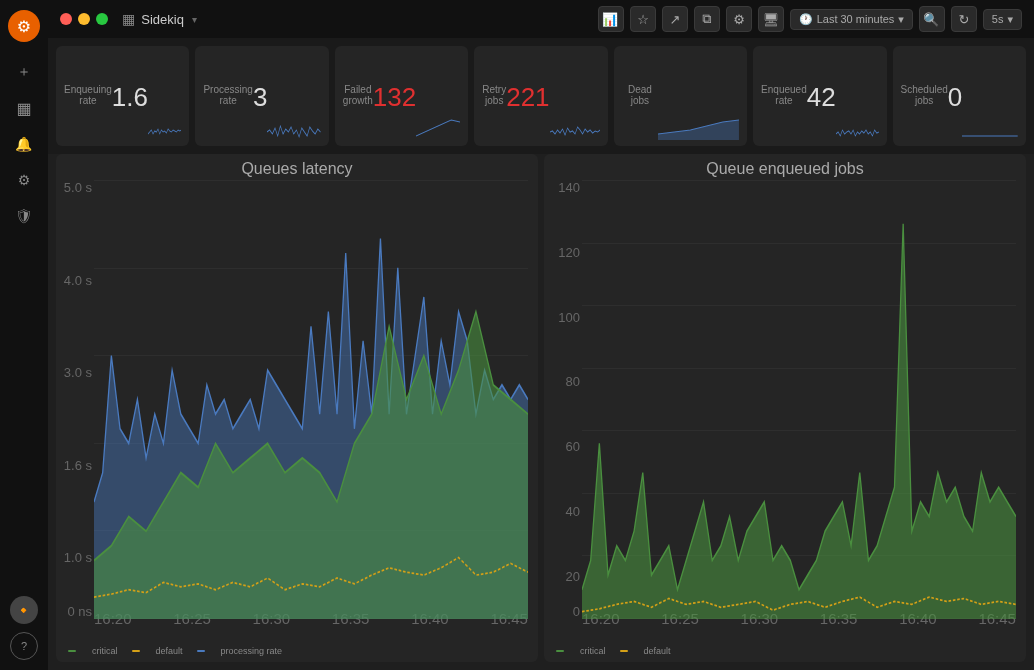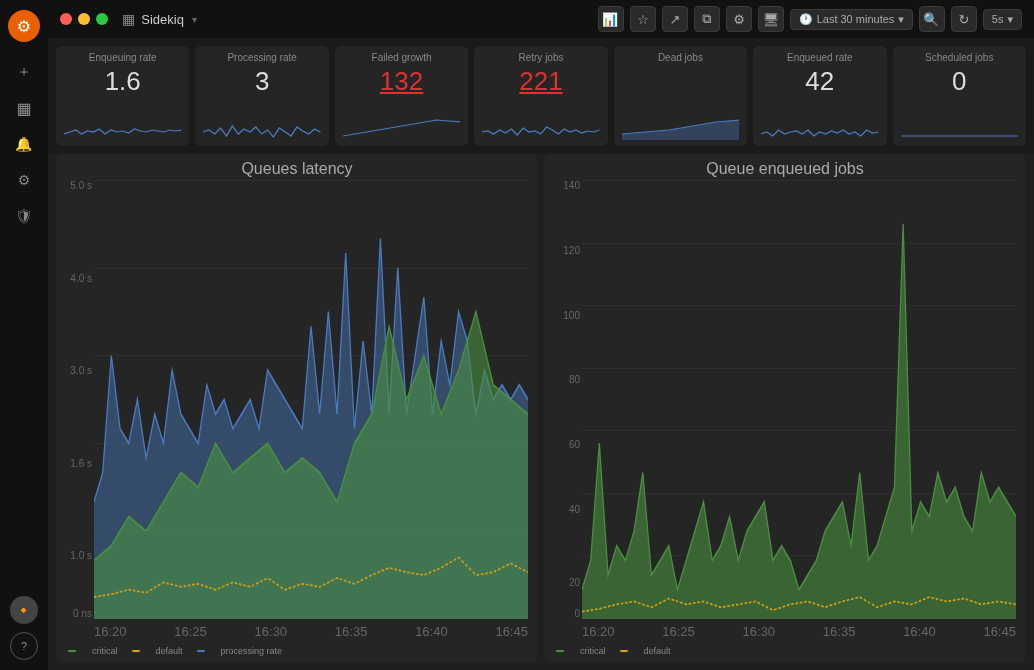--- a/index.html
+++ b/index.html
@@ -124,37 +124,37 @@
       padding: 8px 8px;
       gap: 6px;
       flex-shrink: 0;
     }
     .metric-card {
       flex: 1;
       background: #252525;
       border-radius: 6px;
       padding: 6px 8px 4px;
       display: flex;
-      flex-direction: column;
       min-height: 100px;
+      align-items: center;
     }
     .metric-label {
       font-size: 10px;
       color: #888;
       margin-bottom: 4px;
       text-align: center;
     }
     .metric-value {
       font-size: 26px;
       font-weight: 300;
       text-align: center;
       color: #ddd;
       line-height: 1.1;
     }
-    .metric-value.red { color: #e03030; text-decoration: underline; }
+    .metric-value.red { color: #e03030; }
     .metric-sparkline {
       margin-top: auto;
       height: 30px;
     }
 
     
     #charts-area {
       flex: 1;
       display: flex;
       gap: 6px;
@@ -190,34 +190,34 @@
     .legend-item {
       display: flex; align-items: center; gap: 16px;
     }
     .legend-dot {
       width: 8px; height: 2px; border-radius: 1px;
     }
 
     
     .y-axis-label {
       position: absolute;
-      font-size: 10px;
+      font-size: 13px;
       color: #666;
       right: calc(100% - 36px);
     }
 
     
     .x-axis-labels {
       position: absolute;
-      bottom: 4px;
+      bottom: 16px;
       left: 38px;
       right: 10px;
       display: flex;
       justify-content: space-between;
-      font-size: 13px;
+      font-size: 15px;
       color: #666;
     }
 
     
     .grid-lines {
       position: absolute;
       top: 0; left: 38px; right: 10px; bottom: 24px;
       display: flex;
       flex-direction: column;
       justify-content: space-between;
@@ -460,21 +460,21 @@
           <div class="grid-line"></div>
           <div class="grid-line"></div>
         </div>
 
         <span class="y-axis-label" style="top:0%;">140</span>
         <span class="y-axis-label" style="top:14%;">120</span>
         <span class="y-axis-label" style="top:28%;">100</span>
         <span class="y-axis-label" style="top:42%;">80</span>
         <span class="y-axis-label" style="top:56%;">60</span>
         <span class="y-axis-label" style="top:70%;">40</span>
-        <span class="y-axis-label" style="top:84%;margin-top:8px;">20</span>
+        <span class="y-axis-label" style="top:84%;">20</span>
         <span class="y-axis-label" style="bottom:24px;">0</span>
 
         <div class="x-axis-labels">
           <span>16:20</span>
           <span>16:25</span>
           <span>16:30</span>
           <span>16:35</span>
           <span>16:40</span>
           <span>16:45</span>
         </div>

